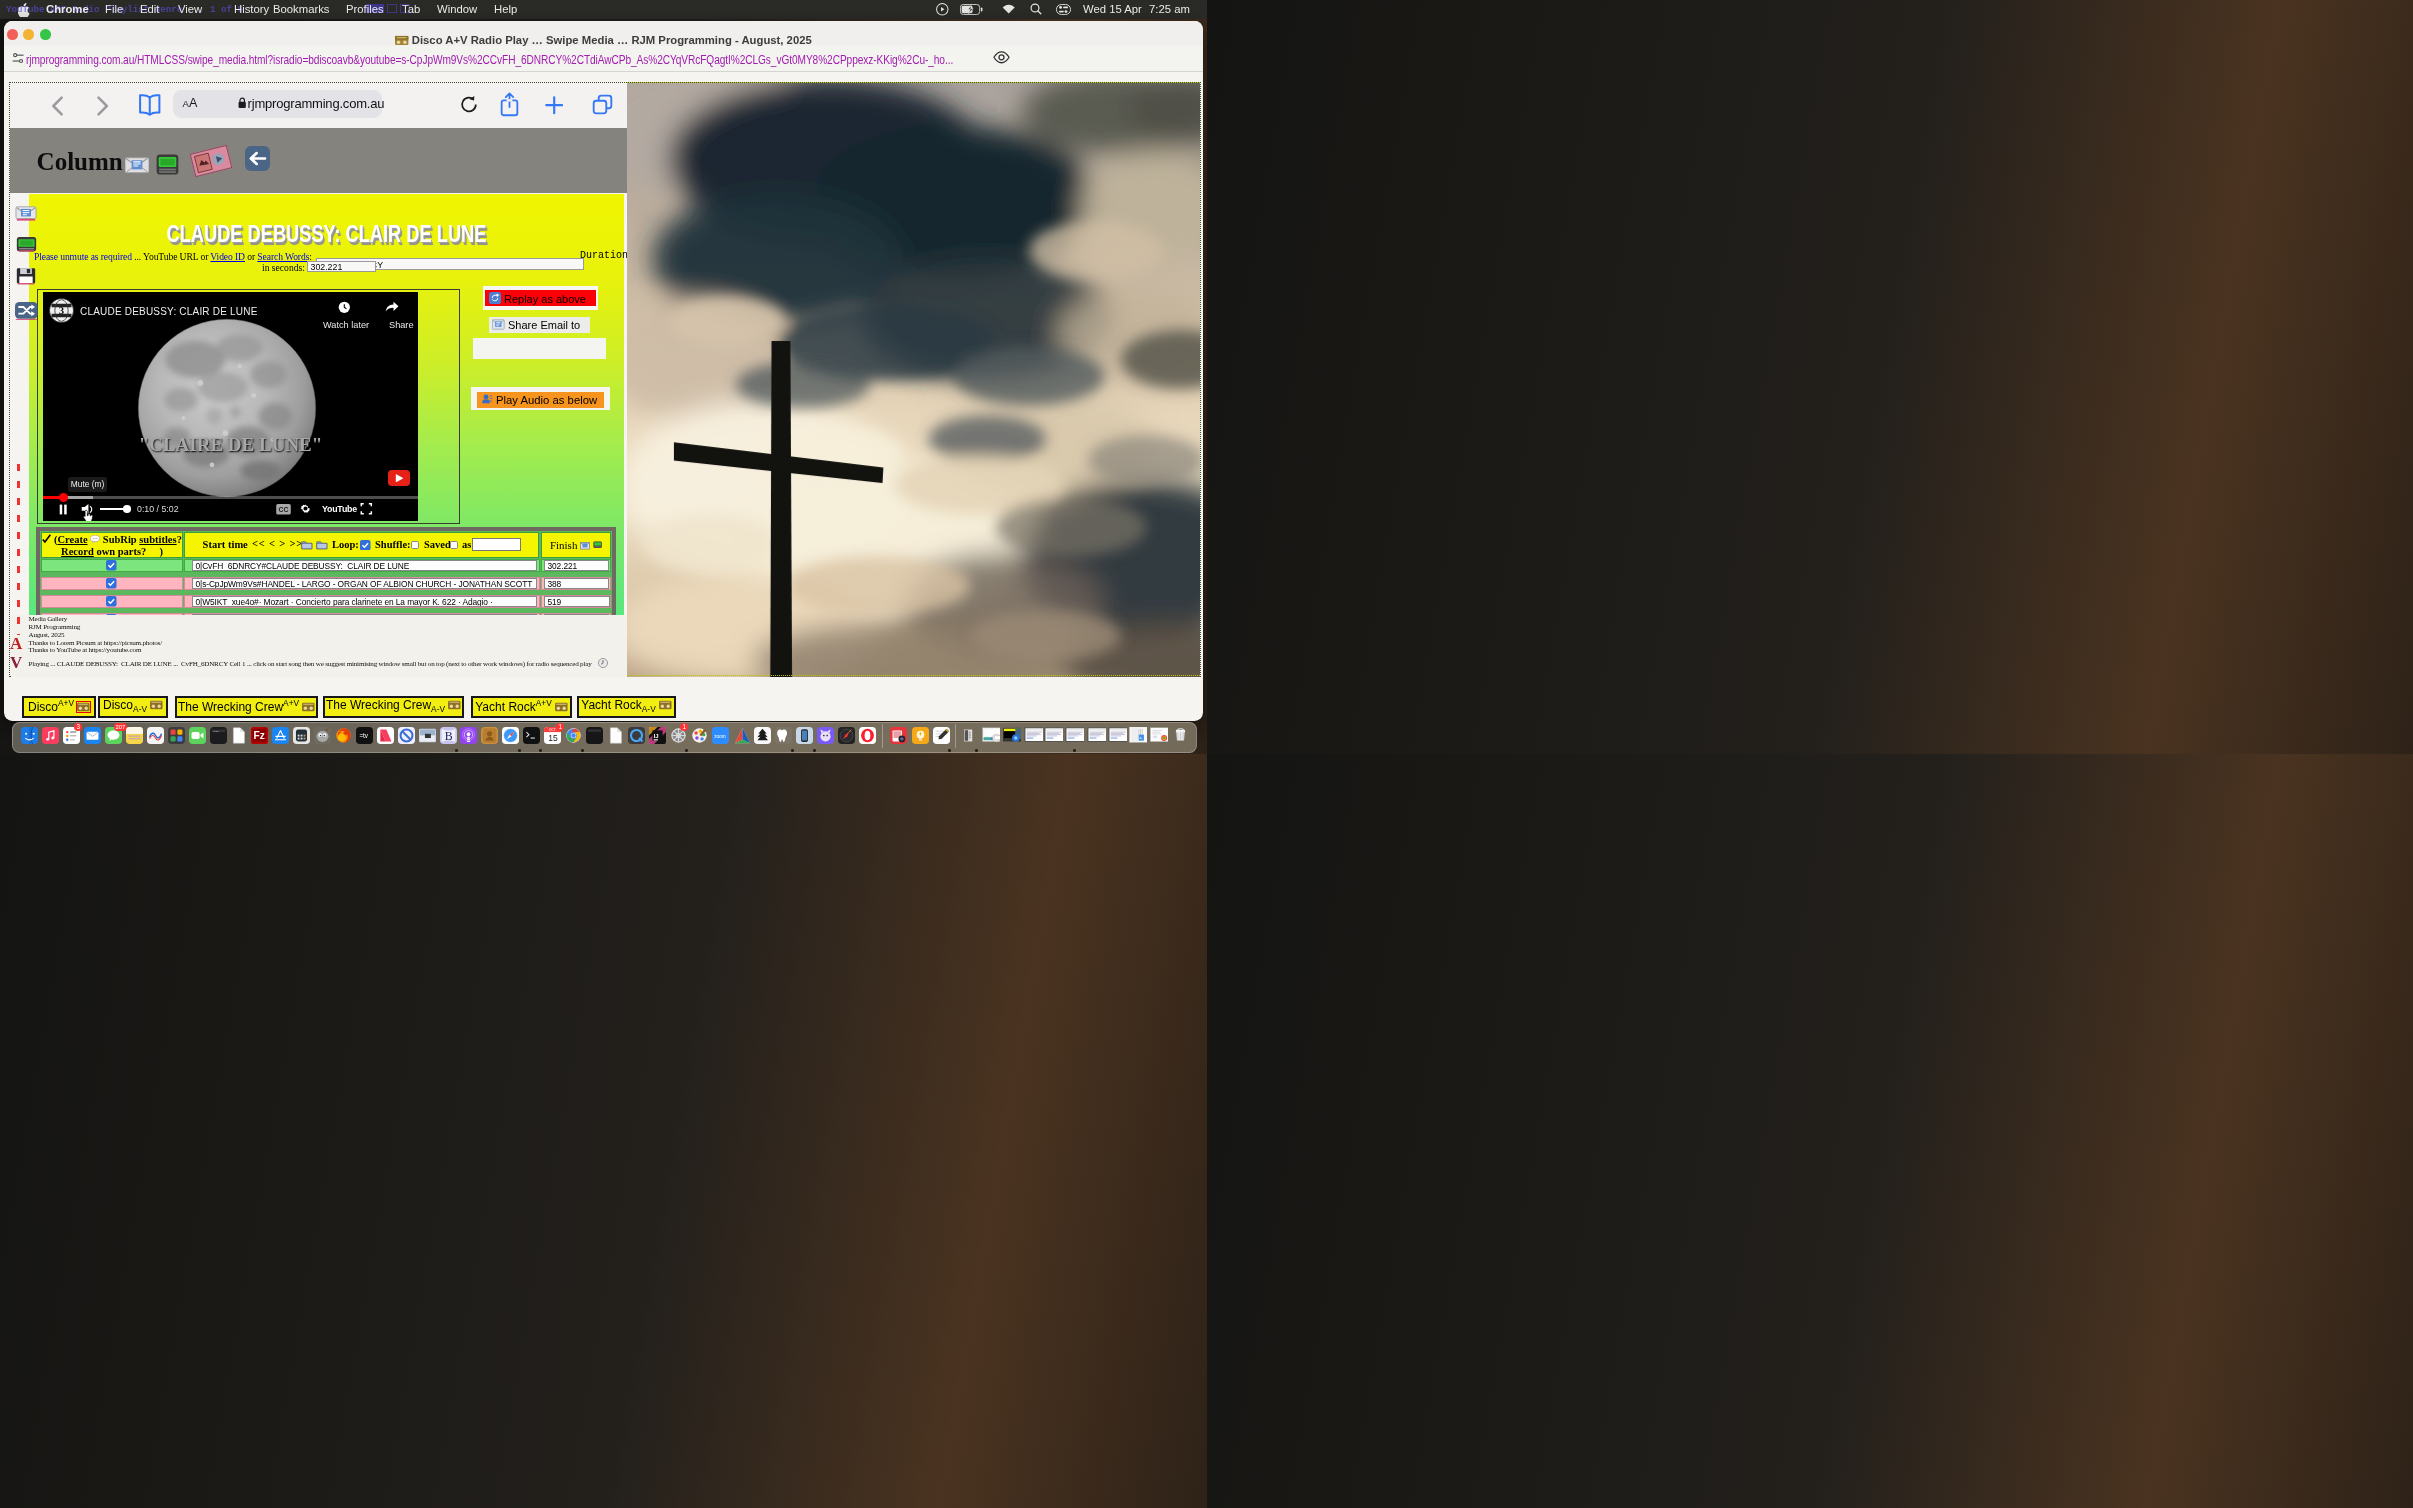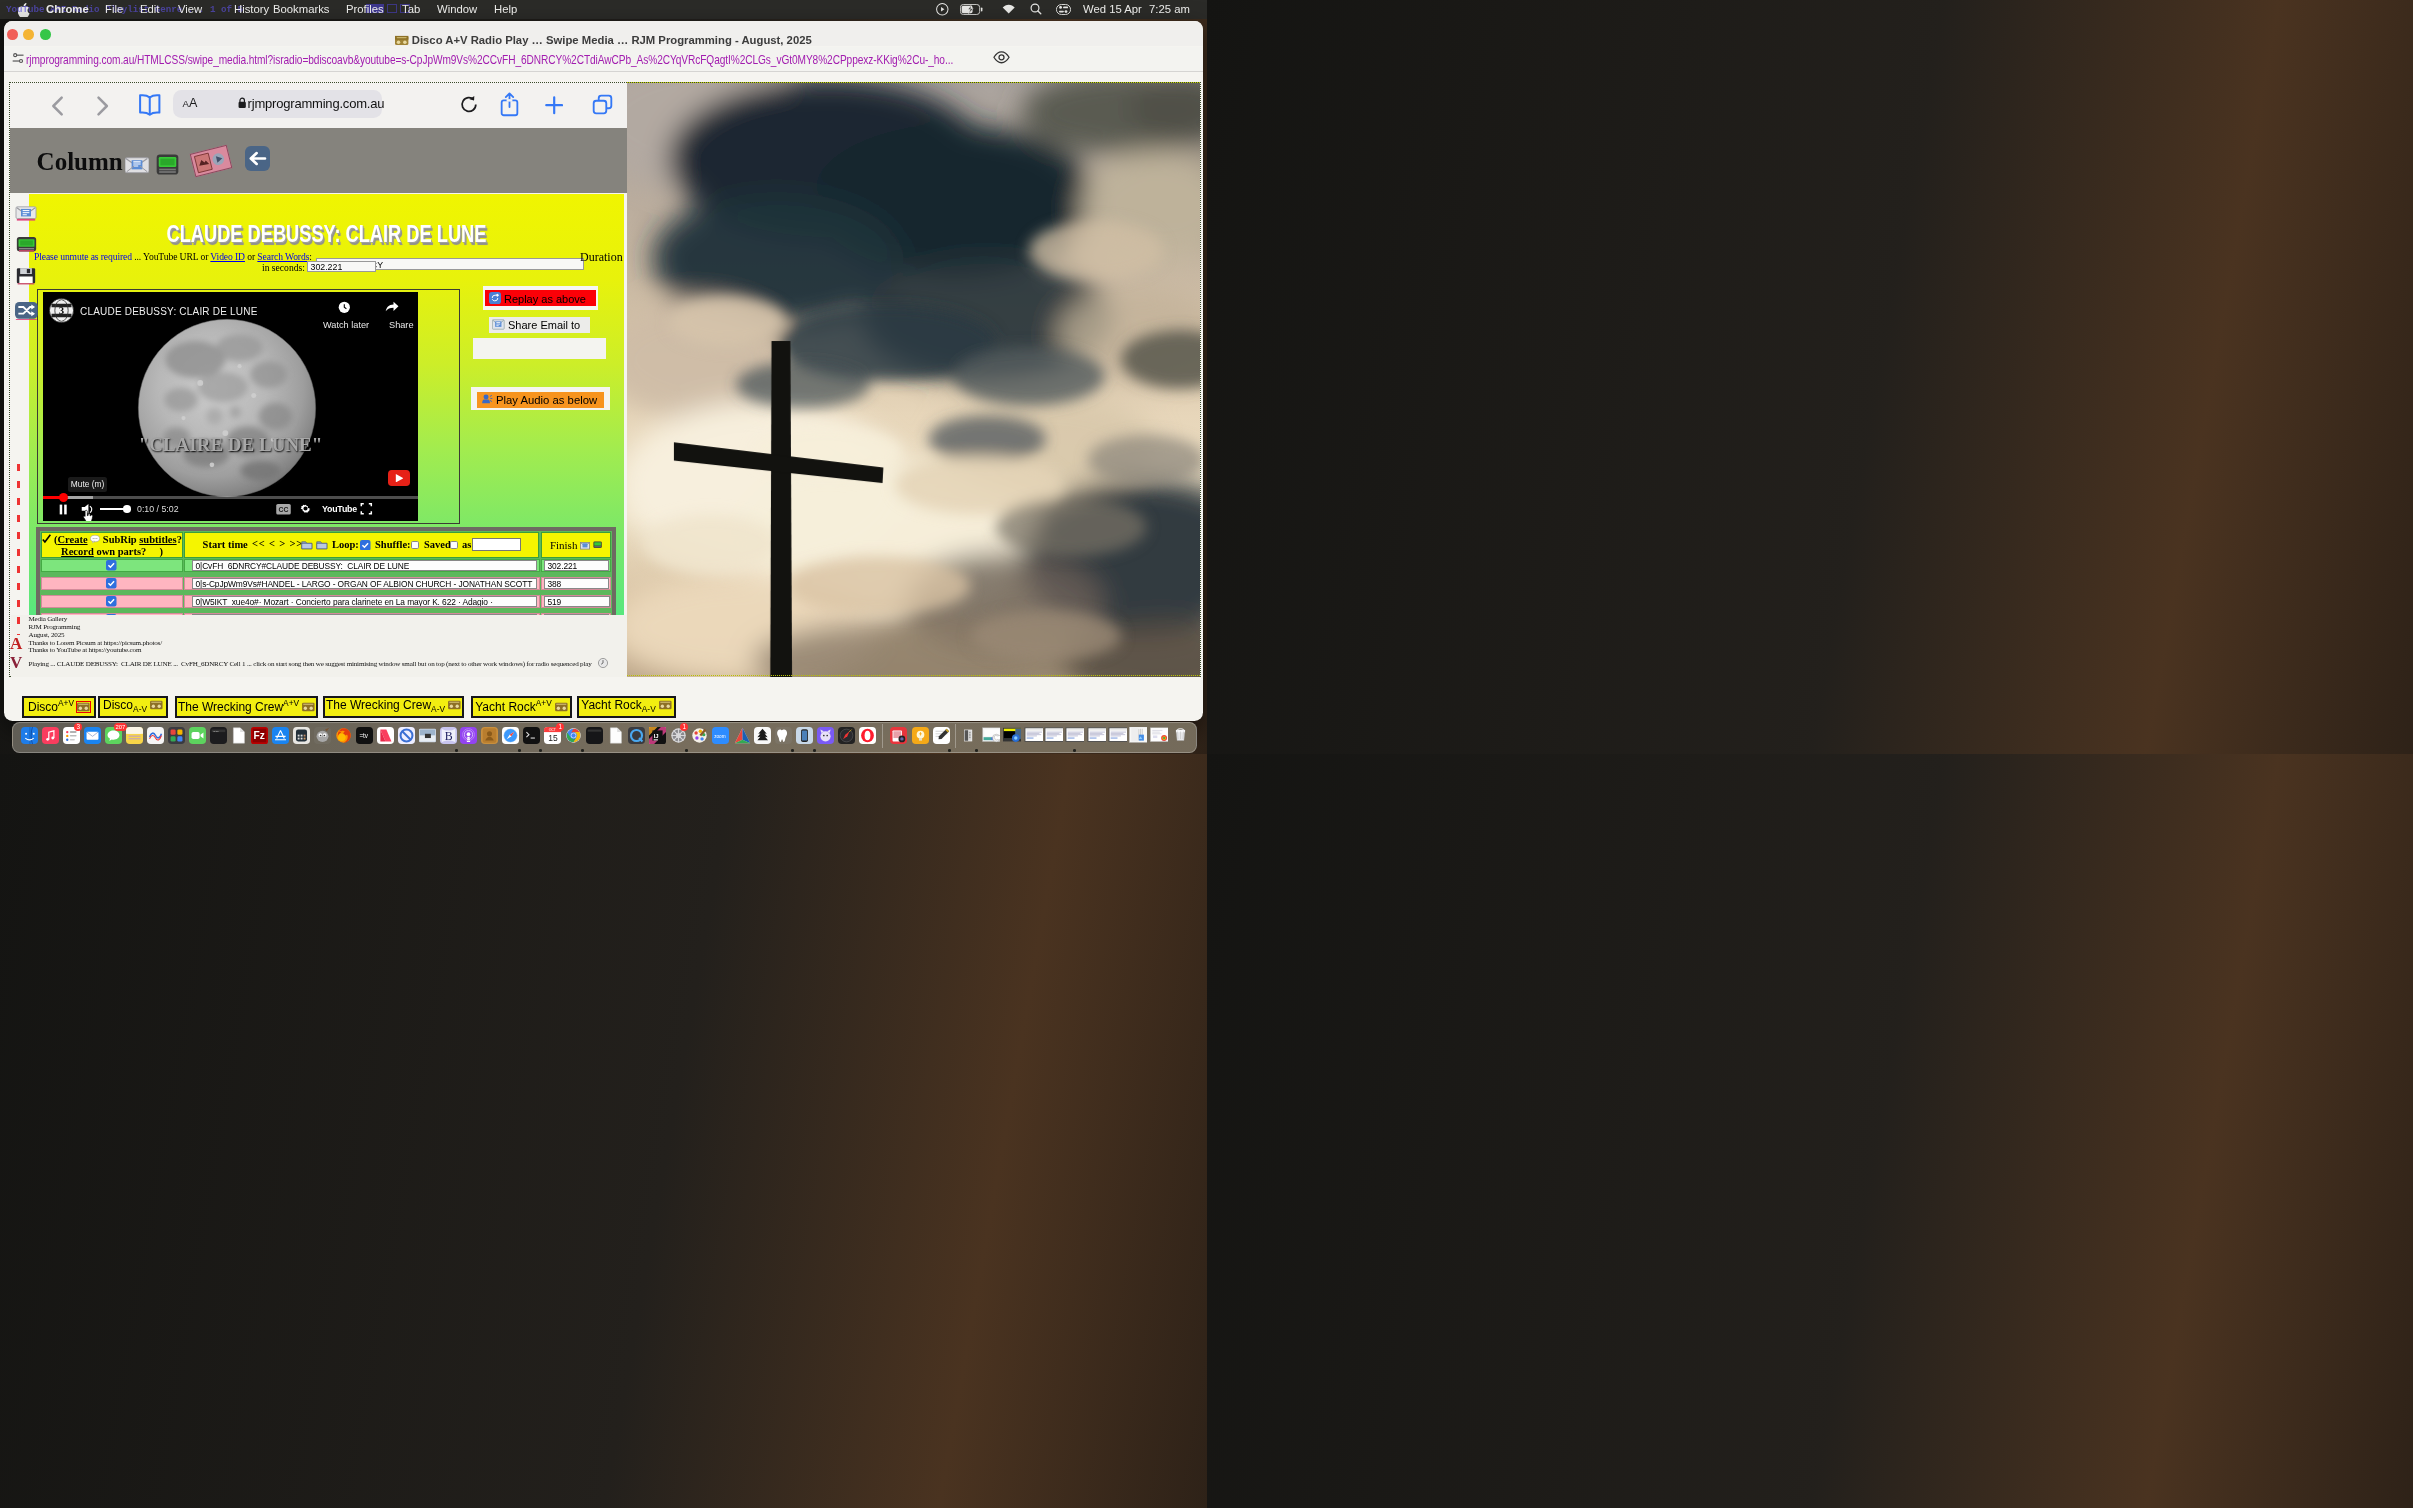--- a/index.html
+++ b/index.html
@@ -204,21 +204,21 @@
     <path d="M19.5 3l4.5 3-4.5 3zM19.5 11l4.5 3-4.5 3z" fill="#fff"></path>
     <rect x="1" y="20.5" width="25" height="1.5" fill="#e0447a"></rect>
   </svg>
   <div class="abs" style="left:17px;top:464px;z-index:6;width:2.9px;height:171px;background:repeating-linear-gradient(180deg,#e33,  #e33 6.7px, rgba(0,0,0,0) 6.7px, rgba(0,0,0,0) 17px);"></div>
   <span class="abs" style="left:10px;top:634px;z-index:6;font-family:'Liberation Serif',serif;font-weight:bold;font-size:17px;color:#c02020;">A</span>
   <span class="abs" style="left:10px;top:653px;z-index:6;font-family:'Liberation Serif',serif;font-weight:bold;font-size:17px;color:#8a2038;">V</span>
   <div id="yellow"></div>
   <div class="abs" style="left:29px;top:220px;width:595px;text-align:center;font-size:24px;font-weight:bold;color:#fff;text-shadow:1.3px 1.3px 0 #a0a0a0, 2.5px 2.5px 0.8px #909090;"><span style="display:inline-block;transform:scaleX(0.76);transform-origin:center;">CLAUDE DEBUSSY: CLAIR DE LUNE</span></div>
   <div class="abs" id="formline1" style="left:34px;top:251px;font-family:'Liberation Serif',serif;font-size:9.6px;letter-spacing:-0.1px;color:#000;"><span style="color:#0000ee">Please unmute as required</span> ... YouTube URL or <span style="color:#0000ee;text-decoration:underline">Video ID</span> or <span style="color:#0000ee;text-decoration:underline">Search Words</span>:</div>
   <div class="abs" style="left:316px;top:248px;width:268px;height:12px;background:#f8f8f6;border:0.8px solid #999;font-size:8.8px;padding:0.8px 0 0 2.5px;margin-top:10px;">CvFH_6DNRCY</div>
-  <div class="abs" style="left:580px;top:250px;font-family:Liberation Serif, serif;font-size:12px;">Duration</div>
+  <div class="abs" style="left:580px;top:250px;font-family:Liberation Mono, monospace;font-size:10px;">Duration</div>
   <div class="abs" style="left:262px;top:262px;font-family:'Liberation Serif',serif;font-size:9.6px;">in seconds:</div>
   <div class="abs" style="left:307px;top:261px;width:69px;height:11.3px;background:#f8f8f6;border:0.8px solid #999;font-size:8.8px;padding:0.4px 0 0 2.5px;">302.221</div>
 
   <div class="abs" style="left:37px;top:289px;width:423px;height:235px;border:0.8px solid #3c3c34;"></div>
   <div class="abs" id="video" style="left:43px;top:292px;width:375px;height:229px;background:#000;overflow:hidden;">
 
     <svg class="abs" style="left:5.9px;top:5.9px" width="25" height="25" viewBox="0 0 30 30">
       <circle cx="15" cy="15" r="14.5" fill="#f0f0f0"></circle>
       <circle cx="15" cy="15" r="14.5" fill="none" stroke="#222" stroke-width="1"></circle>
       <path d="M3 9h24M3 21h24" stroke="#222" stroke-width="4" fill="none"></path>

